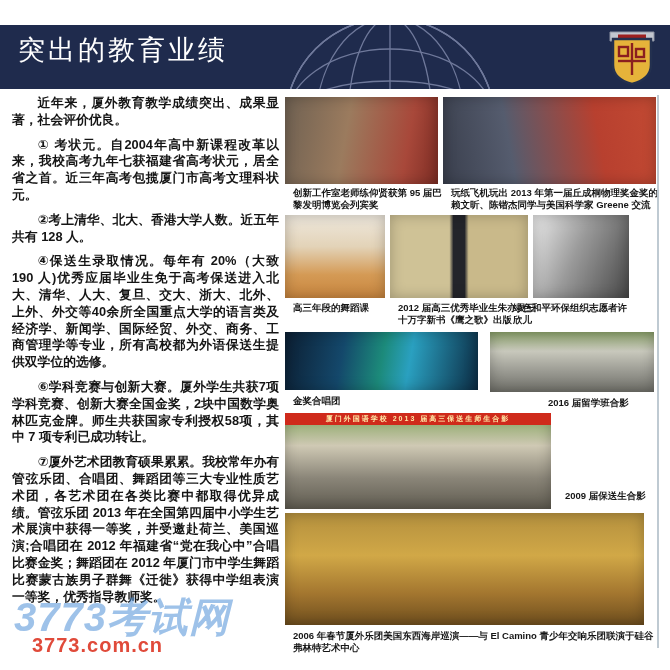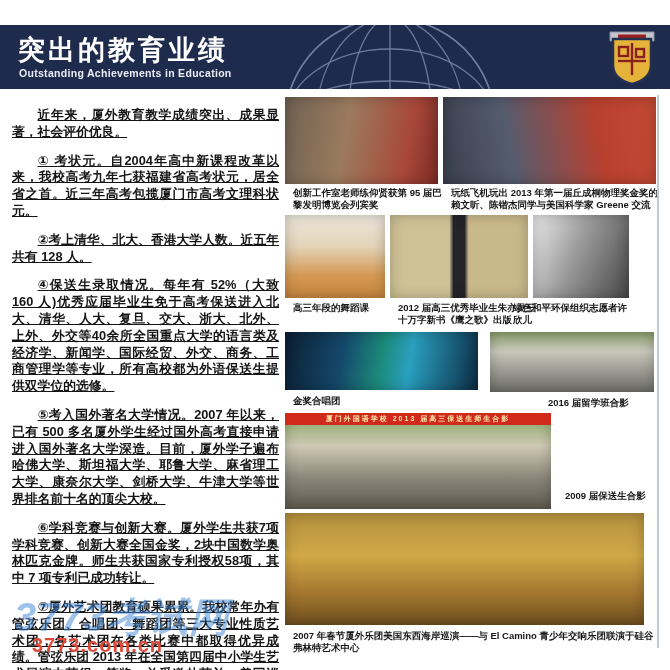--- a/index.html
+++ b/index.html
@@ -1,29 +1,29 @@
 <!DOCTYPE html>
 <html><head>
 <meta charset="utf-8">
 <style>
   html,body{margin:0;padding:0;background:#ffffff;}
   #page{position:relative;width:670px;height:670px;background:#ffffff;overflow:hidden;
         font-family:"Liberation Sans","DejaVu Sans",sans-serif;color:#1c1c1c;}
 
   
   .header{position:absolute;left:0;top:25px;width:670px;height:64px;background:#1f2b4d;overflow:hidden;}
-  .header-title{position:absolute;left:18px;top:7px;font-size:27px;font-weight:bold;color:#ffffff;letter-spacing:3px;}
+  .header-title{position:absolute;left:18px;top:7px;font-size:27px;font-weight:normal;color:#ffffff;letter-spacing:3px;}
   .header-sub{position:absolute;left:19px;top:42px;font-size:10.5px;font-weight:bold;color:#e9edf5;letter-spacing:.3px;}
   .globe{position:absolute;left:225px;top:-12px;opacity:.75;}
   .crest{position:absolute;right:12px;top:3px;}
 
   
   .article{position:absolute;left:12px;top:95px;width:267px;font-size:12.8px;line-height:16.8px;
            font-weight:600;text-align:justify;color:#151515;}
-  .article p{margin:12px 0 8px 0;text-indent:2em;text-decoration:underline;}
+  .article p{margin:0 0 8px 0;text-indent:2em;}
 
   
   .photo{position:absolute;background-size:cover;box-shadow:inset 0 0 14px rgba(0,0,0,.25);}
   .cap{position:absolute;font-size:9.5px;line-height:12px;font-weight:bold;color:#161616;margin-left:8px;}
   .p1{left:285px;top:97px;width:153px;height:87px;
       background:linear-gradient(100deg,#6f6152 0%,#9b7b5e 40%,#a8483a 78%,#7e2d24 100%);}
   .p2{left:443px;top:97px;width:213px;height:87px;
       background:linear-gradient(80deg,#3a3f4d 0%,#555c6e 32%,#b8402f 72%,#c24a33 100%);}
   .p3{left:285px;top:215px;width:100px;height:83px;
       background:linear-gradient(to bottom,#eee8dd 0%,#e3d3b8 38%,#d49a55 72%,#c8853e 100%);}
@@ -65,40 +65,38 @@
         <ellipse cx="165" cy="110" rx="105" ry="42"></ellipse>
         <ellipse cx="165" cy="110" rx="105" ry="74"></ellipse>
         <ellipse cx="165" cy="110" rx="42" ry="105"></ellipse>
         <ellipse cx="165" cy="110" rx="74" ry="105"></ellipse>
         <line x1="165" y1="5" x2="165" y2="110"></line>
         <path d="M60,110 A105,105 0 0 1 270,110" transform="rotate(18 165 110)"></path>
         <path d="M60,110 A105,105 0 0 1 270,110" transform="rotate(-18 165 110)"></path>
       </g>
     </svg>
     <div class="header-title">突出的教育业绩</div>
-    <div class="header-sub">Outstanding Achievements in Education</div>
     <svg class="crest" width="52" height="58" viewBox="0 0 52 58">
       <polygon points="4,4 48,4 48,13 4,13" fill="#c2c6cf" stroke="#8d93a3" stroke-width="1"></polygon>
       <rect x="12" y="6.5" width="28" height="4" fill="#9c1f1f"></rect>
       <path d="M26,11 L45,11 L45,37 Q45,51 26,56 Q7,51 7,37 L7,11 Z" fill="#e6b33a" stroke="#23304f" stroke-width="2.5"></path>
       <g fill="none" stroke="#8b1f1f" stroke-width="2.4">
         <rect x="13" y="19" width="9" height="9"></rect>
         <rect x="30" y="21" width="8" height="8"></rect>
         <line x1="26" y1="15" x2="26" y2="47"></line>
         <line x1="12" y1="33" x2="40" y2="33"></line>
       </g>
     </svg>
   </div>
 
   <div class="article">
     <p>近年来，厦外教育教学成绩突出、成果显著，社会评价优良。</p>
     <p>① 考状元。自2004年高中新课程改革以来，我校高考九年七获福建省高考状元，居全省之首。近三年高考包揽厦门市高考文理科状元。</p>
     <p>②考上清华、北大、香港大学人数。近五年共有 128 人。</p>
-    <p>④保送生录取情况。每年有 52%（大致 160 人)优秀应届毕业生免于高考保送进入北大、清华、人大、复旦、交大、浙大、北外、上外、外交等40余所全国重点大学的语言类及经济学、新闻学、国际经贸、外交、商务、工商管理学等专业，所有高校都为外语保送生提供双学位的选修。</p>
-    <p>⑤考入国外著名大学情况。2007 年以来，已有 500 多名厦外学生经过国外高考直接申请进入国外著名大学深造。目前，厦外学子遍布哈佛大学、斯坦福大学、耶鲁大学、麻省理工大学、康奈尔大学、剑桥大学、牛津大学等世界排名前十名的顶尖大校。</p>
+    <p>④保送生录取情况。每年有 20%（大致 190 人)优秀应届毕业生免于高考保送进入北大、清华、人大、复旦、交大、浙大、北外、上外、外交等40余所全国重点大学的语言类及经济学、新闻学、国际经贸、外交、商务、工商管理学等专业，所有高校都为外语保送生提供双学位的选修。</p>
     <p>⑥学科竞赛与创新大赛。厦外学生共获7项学科竞赛、创新大赛全国金奖，2块中国数学奥林匹克金牌。师生共获国家专利授权58项，其中 7 项专利已成功转让。</p>
     <p>⑦厦外艺术团教育硕果累累。我校常年办有管弦乐团、合唱团、舞蹈团等三大专业性质艺术团，各艺术团在各类比赛中都取得优异成绩。管弦乐团 2013 年在全国第四届中小学生艺术展演中获得一等奖，并受邀赴荷兰、美国巡演;合唱团在 2012 年福建省“党在我心中”合唱比赛金奖；舞蹈团在 2012 年厦门市中学生舞蹈比赛蒙古族男子群舞《迁徙》获得中学组表演一等奖，优秀指导教师奖。</p>
   </div>
 
   <div class="photo p1"></div>
   <div class="photo p2"></div>
   <div class="cap" style="left:285px;top:187px;width:152px">创新工作室老师练仰贤获第 95 届巴黎发明博览会列宾奖</div>
   <div class="cap" style="left:443px;top:187px;width:213px">玩纸飞机玩出 2013 年第一届丘成桐物理奖金奖的赖文昕、陈锴杰同学与美国科学家 Greene 交流</div>
 
   <div class="photo p3"></div>
@@ -112,21 +110,21 @@
   <div class="photo p7"></div>
   <div class="cap" style="left:285px;top:395px;width:120px">金奖合唱团</div>
   <div class="cap" style="left:540px;top:397px;width:120px">2016 届留学班合影</div>
 
   <div class="photo p8">
     <div class="banner">厦门外国语学校 2013 届高三保送生师生合影</div>
   </div>
   <div class="cap" style="left:557px;top:490px;width:105px">2009 届保送生合影</div>
 
   <div class="photo p9"></div>
-  <div class="cap" style="left:285px;top:630px;width:362px">2007 年春节厦外乐团美国东西海岸巡演——与 El Camino 青少年交响乐团联演于硅谷弗林特艺术中心</div>
+  <div class="cap" style="left:285px;top:630px;width:362px">2006 年春节厦外乐团美国东西海岸巡演——与 El Camino 青少年交响乐团联演于硅谷弗林特艺术中心</div>
 
   <div class="vrule"></div>
 
   <div class="watermark">3773考试网</div>
   <div class="badge">08</div>
   <div class="site">3773.com.cn</div>
 
 </div>
 
 </body></html>

